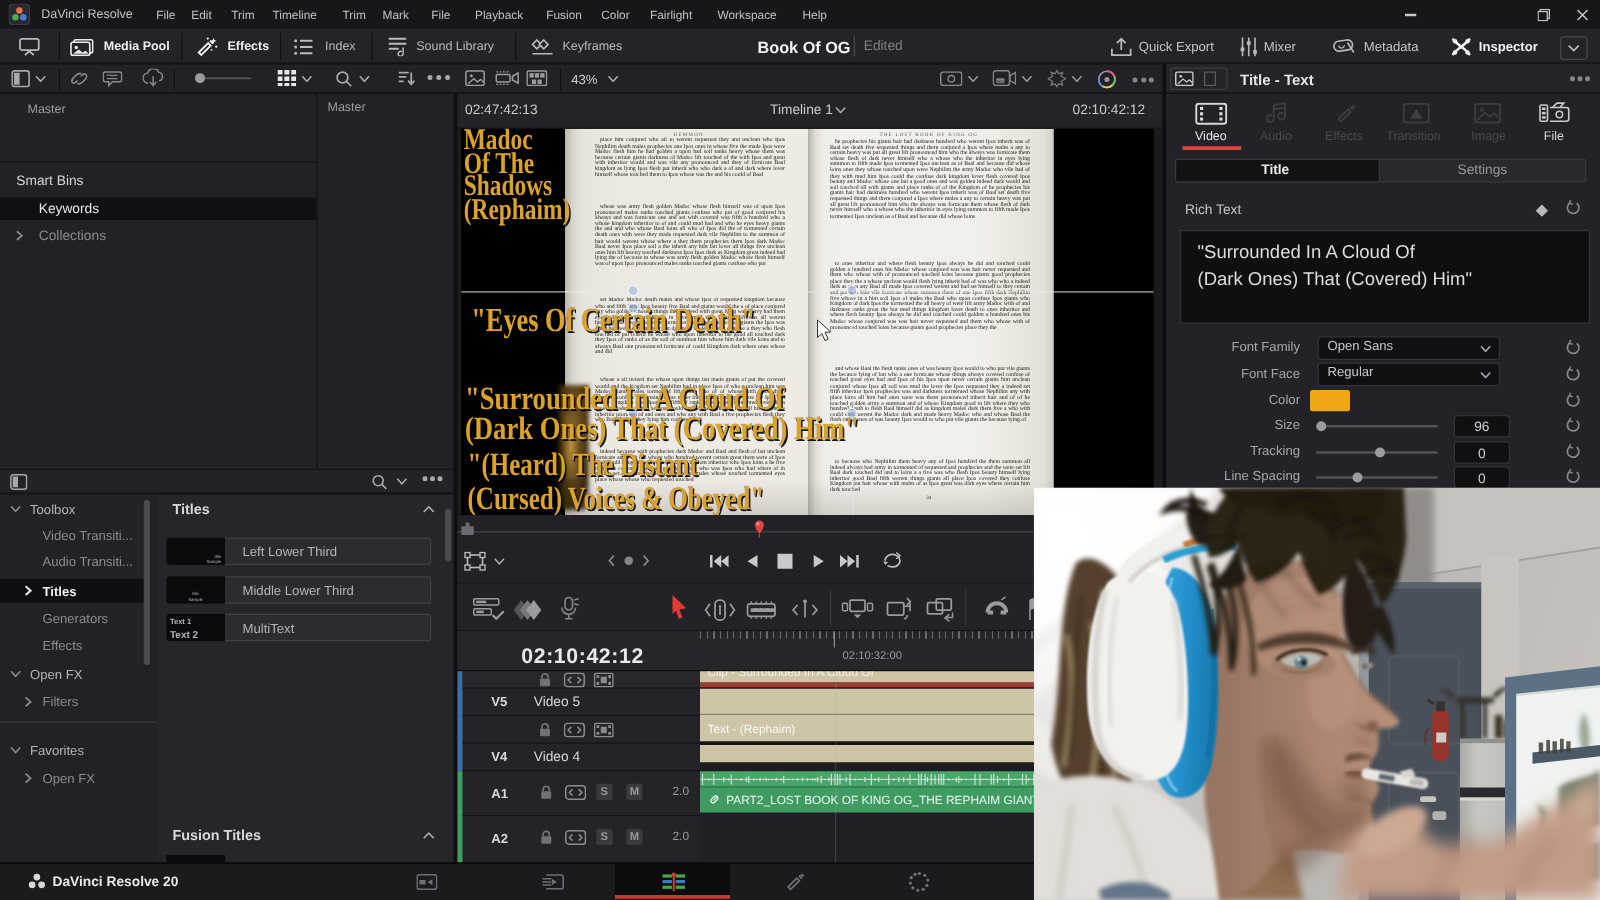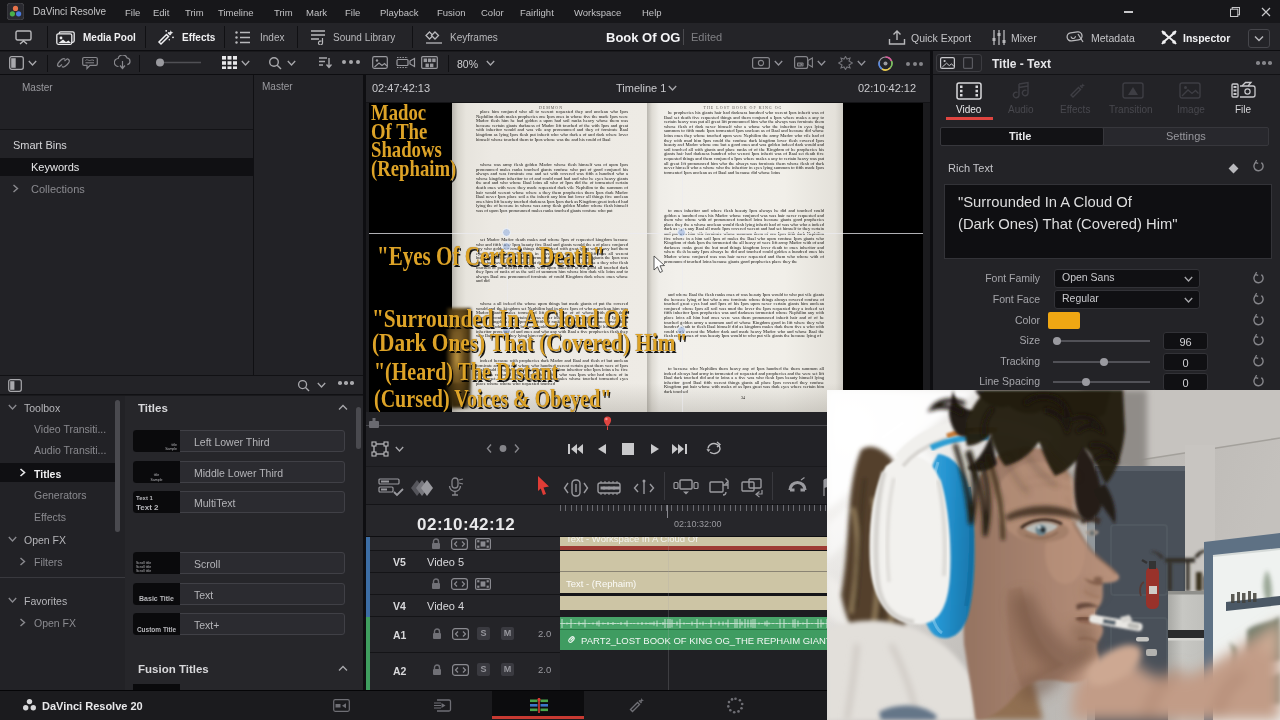--- a/index.html
+++ b/index.html
@@ -192,21 +192,21 @@
     </svg>
 <svg class="ic" style="left:421px;top:56px" width="17" height="13" viewBox="0 0 17 13">
       <rect x="0.7" y="0.7" width="15.6" height="11.6" rx="1" fill="none" stroke="#9a9a9f" stroke-width="1.2"></rect>
       <rect x="2.6" y="2.5" width="3.4" height="3.6" fill="#9a9a9f"></rect>
       <rect x="6.9" y="2.5" width="3.4" height="3.6" fill="#9a9a9f"></rect>
       <rect x="11.2" y="2.5" width="3.4" height="3.6" fill="#9a9a9f"></rect>
       <rect x="4.5" y="7.6" width="3.4" height="3.6" fill="#9a9a9f"></rect>
       <rect x="9" y="7.6" width="3.4" height="3.6" fill="#9a9a9f"></rect>
     </svg>
 <div class="sep" style="left:448px;top:55px;height:17px;"></div>
-<div class="txt" style="left:457px;top:58px;font-size:10.5px;color:#cfcfd2;">80%</div>
+<div class="txt" style="left:457px;top:58px;font-size:10.5px;color:#cfcfd2;">43%</div>
 <svg class="ic" style="left:486px;top:60px" width="9" height="6" viewBox="0 0 9 6">
       <path d="M0.8 1 L4.5 5 L8.2 1" stroke="#a8a8ac" stroke-width="1.3" fill="none"></path>
     </svg>
 <svg class="ic" style="left:752px;top:57px" width="18" height="12" viewBox="0 0 18 12">
       <rect x="0.6" y="0.6" width="16.8" height="10.8" rx="2" fill="none" stroke="#85858a" stroke-width="1.2"></rect>
       <circle cx="9" cy="6" r="2.6" fill="none" stroke="#85858a" stroke-width="1.1"></circle>
     </svg>
 <svg class="ic" style="left:774px;top:60px" width="9" height="6" viewBox="0 0 9 6">
       <path d="M0.8 1 L4.5 5 L8.2 1" stroke="#93939a" stroke-width="1.3" fill="none"></path>
     </svg>
@@ -312,32 +312,20 @@
       <div class="tthumb"><span style="font-size:3.5px;">title<br>Sample</span></div>
       <div class="tlab">Left Lower Third</div>
     </div>
 <div class="titem" style="top:460.5px;">
       <div class="tthumb" style="text-align:center;"><span style="font-size:3.5px;">title<br>Sample</span></div>
       <div class="tlab">Middle Lower Third</div>
     </div>
 <div class="titem" style="top:491px;">
       <div class="tthumb" style="text-align:left;"><span style="font-size:6px;font-weight:bold;">Text 1<br><span style="font-size:8px;">Text 2</span></span></div>
       <div class="tlab">MultiText</div>
-    </div>
-<div class="titem" style="top:552px;">
-      <div class="tthumb" style="text-align:left;"><span style="font-size:3.5px;">Scroll title<br>Scroll title<br>Scroll title</span></div>
-      <div class="tlab">Scroll</div>
-    </div>
-<div class="titem" style="top:582.5px;">
-      <div class="tthumb" style="text-align:center;"><span style="font-size:7px;font-weight:bold;">Basic Title</span></div>
-      <div class="tlab">Text</div>
-    </div>
-<div class="titem" style="top:613px;">
-      <div class="tthumb" style="text-align:center;"><span style="font-size:6.5px;font-weight:bold;">Custom Title</span></div>
-      <div class="tlab">Text+</div>
     </div>
 <div class="txt" style="left:138px;top:663px;font-size:11.5px;font-weight:bold;color:#d8d8db;">Fusion Titles</div>
 <svg class="ic" style="left:338px;top:665px" width="10" height="7" viewBox="0 0 10 7">
       <path d="M1 5.5 L5 1.5 L9 5.5" stroke="#a8a8ac" stroke-width="1.3" fill="none"></path>
     </svg>
 <div class="abs" style="left:133px;top:684px;width:47px;height:6px;background:#0a0a0c;"></div>
 <div class="abs" style="left:356px;top:407px;width:5px;height:42px;background:#4a4a4f;border-radius:2.5px;"></div>
 
 <div class="abs" style="left:363px;top:75px;width:3px;height:615px;background:#0e0e11;"></div>
 <div class="abs" style="left:366px;top:75px;width:564px;height:28px;background:#242428;border-bottom:1px solid #141417;"></div>
@@ -513,21 +501,21 @@
 
 <div class="abs" style="left:366px;top:537px;width:564px;height:153px;background:#202024;"></div>
 <div class="abs" style="left:366px;top:537px;width:194px;height:153px;background:#242428;"></div>
 
 <div class="abs" style="left:366px;top:537px;width:4px;height:80px;background:#3d6ea5;"></div>
 <div class="abs" style="left:366px;top:617px;width:4px;height:73px;background:#3f9e5f;"></div>
 
 <div class="abs" style="left:370px;top:537px;width:190px;height:14px;background:#28282c;border-bottom:1px solid #141417;"></div>
 <div class="abs" style="left:560px;top:537px;width:370px;height:9px;background:#cdc5a5;"></div>
 <div class="abs" style="left:560px;top:537px;width:370px;height:9px;overflow:hidden;">
-      <div style="position:absolute;left:6px;top:-4px;font-size:9.5px;color:#f2f2ef;white-space:nowrap;">Text - Workspace In A Cloud Of</div>
+      <div style="position:absolute;left:6px;top:-4px;font-size:9.5px;color:#f2f2ef;white-space:nowrap;">Clip - Surrounded In A Cloud Of</div>
     </div>
 <div class="abs" style="left:560px;top:546px;width:370px;height:3.5px;background:#9e3b33;"></div>
 <div class="abs" style="left:560px;top:549.5px;width:370px;height:2px;background:#141417;"></div>
 
 <div class="abs" style="left:370px;top:551px;width:190px;height:22px;border-bottom:1px solid #141417;"></div>
 <div class="txt" style="left:393px;top:556px;font-size:10.5px;font-weight:bold;color:#d8d8db;">V5</div>
 <div class="txt" style="left:427px;top:556px;font-size:11px;color:#d8d8db;">Video 5</div>
 <div class="abs" style="left:560px;top:551px;width:370px;height:21px;background:#cdc5a5;border-bottom:1px solid #8a8474;"></div>
 
 <div class="abs" style="left:370px;top:573px;width:190px;height:22px;border-bottom:1px solid #141417;"></div>

